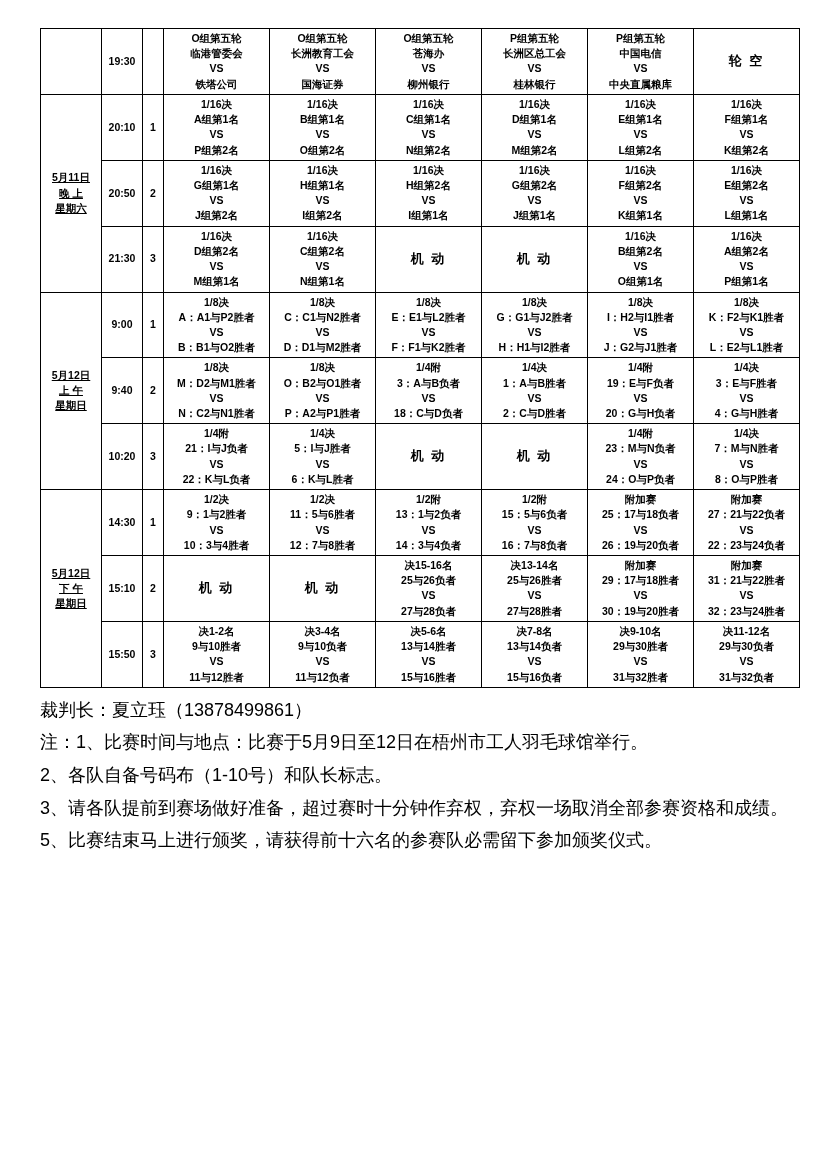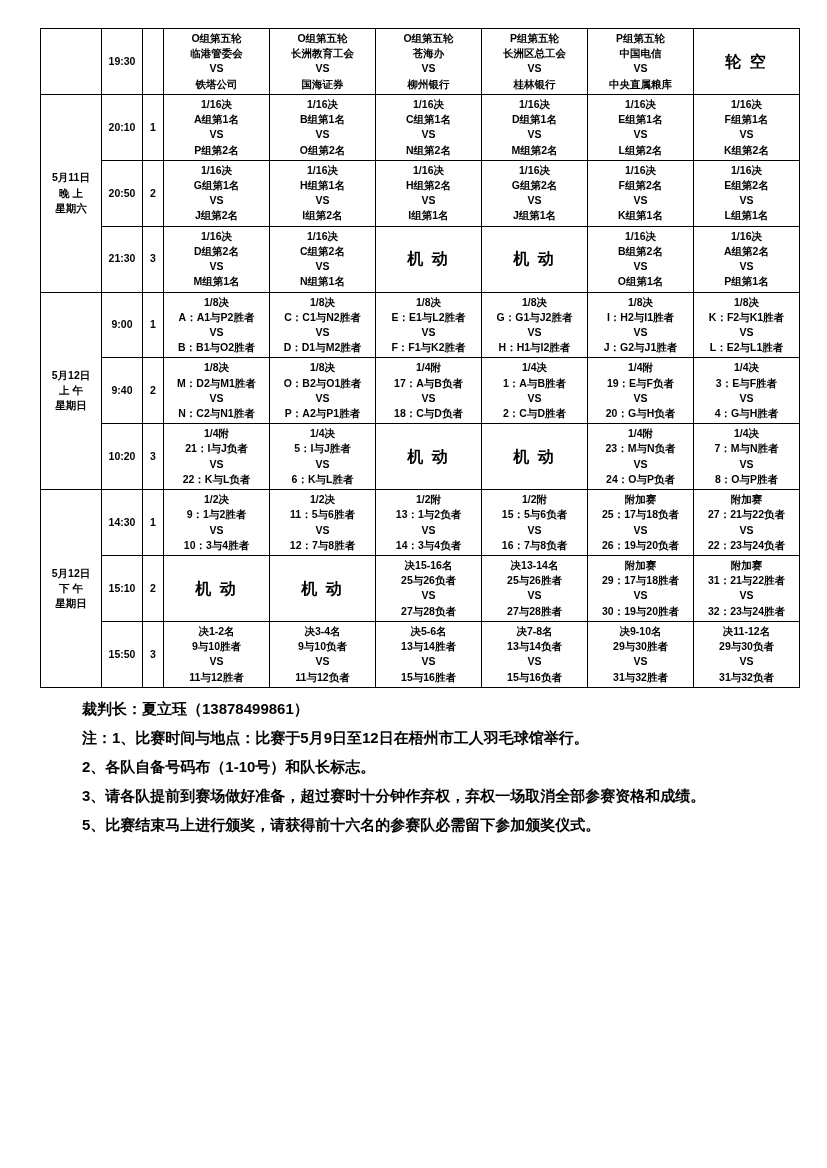--- a/index.html
+++ b/index.html
@@ -33,49 +33,49 @@
     vertical-align: middle;
     font-size: 10.5px;
     line-height: 1.45;
     padding: 2px 1px;
     font-weight: bold;
   }
   td.daycell {
     width: 58px;
     font-size: 11px;
     line-height: 2.2;
+    text-decoration: underline;
   }
   td.timecell {
     width: 38px;
     font-size: 10.5px;
   }
   td.numcell {
     width: 18px;
     font-size: 10.5px;
   }
   td.matchcell {
     width: 103px;
   }
   .thickbottom td {
     border-bottom: 2px solid #000000;
   }
   .cellline {
     display: block;
     white-space: nowrap;
   }
   .big {
-    font-size: 16px;
+    font-size: 13px;
     letter-spacing: 2px;
   }
   .notes {
     margin-top: 12px;
-    font-size: 15px;
-    font-weight: bold;
+    font-size: 18px;
+    font-weight: normal;
     line-height: 1.2;
-    margin-left: 42px;
   }
   .notes .line {
     margin: 0 0 11px 0;
     white-space: nowrap;
   }
   .ref-line {
     display: flex;
   }
   .ref-left {
     width: 290px;
@@ -305,21 +305,21 @@
             <span class="cellline">N：C2与N1胜者</span>
           </td>
           <td class="matchcell">
             <span class="cellline">1/8决</span>
             <span class="cellline">O：B2与O1胜者</span>
             <span class="cellline">VS</span>
             <span class="cellline">P：A2与P1胜者</span>
           </td>
           <td class="matchcell">
             <span class="cellline">1/4附</span>
-            <span class="cellline">17：A与B负者</span>
+            <span class="cellline">3：A与B负者</span>
             <span class="cellline">VS</span>
             <span class="cellline">18：C与D负者</span>
           </td>
           <td class="matchcell">
             <span class="cellline">1/4决</span>
             <span class="cellline">1：A与B胜者</span>
             <span class="cellline">VS</span>
             <span class="cellline">2：C与D胜者</span>
           </td>
           <td class="matchcell">

